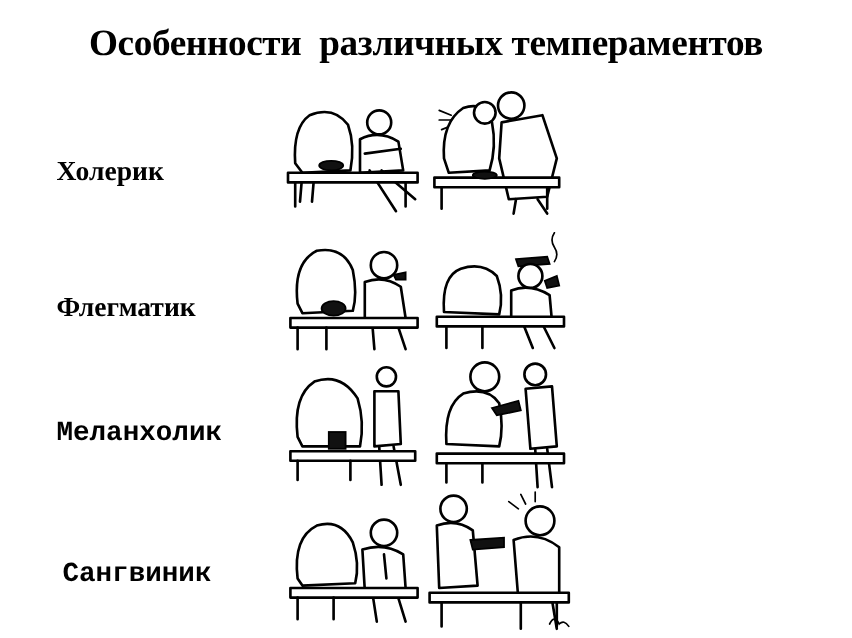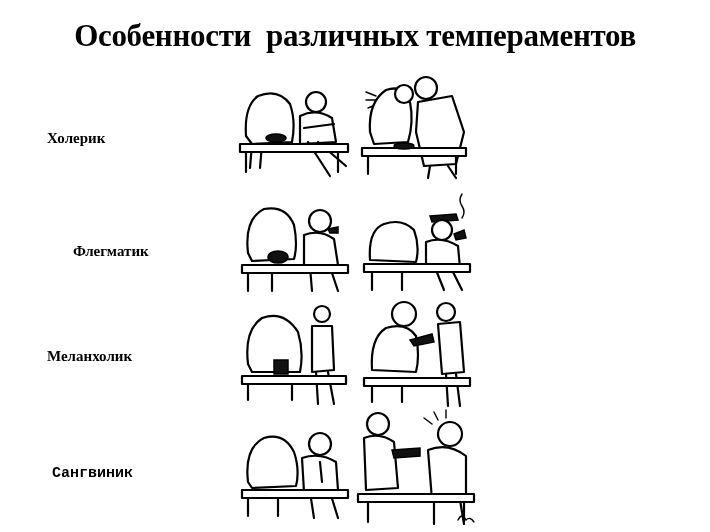--- a/index.html
+++ b/index.html
@@ -1,35 +1,35 @@
 <!DOCTYPE html>
 <html><head>
 <meta charset="utf-8">
 <style>
   html, body { margin: 0; padding: 0; background: #ffffff; }
   body { width: 710px; height: 532px; position: relative; overflow: hidden;
          font-family: "Liberation Serif", "DejaVu Serif", serif; color: #000; }
   .title { position: absolute; left: 0; top: 18px; width: 710px; text-align: center;
            font-size: 31px; font-weight: bold; letter-spacing: -0.3px; white-space: pre; }
-  .label { position: absolute; font-size: 15px; font-weight: bold; white-space: nowrap; }
+  .label { position: absolute; font-size: 23px; font-weight: bold; white-space: nowrap; }
   .panel { position: absolute; }
   .panel svg { display: block; }
   svg .ln { fill: none; stroke: #000; stroke-width: 2.2; stroke-linecap: round; stroke-linejoin: round; }
   svg .thin { fill: none; stroke: #000; stroke-width: 1.4; stroke-linecap: round; }
   svg .fillw { fill: #fff; stroke: #000; stroke-width: 2.2; stroke-linejoin: round; }
   svg .fillb { fill: #111; stroke: #000; stroke-width: 1.5; }
 </style>
 </head>
 <body>
 
 <div class="title">Особенности  различных темпераментов</div>
 
 <div class="label" style="left:47px; top:130px;">Холерик</div>
-<div class="label" style="left:47px; top:243px;margin-left:26px;">Флегматик</div>
-<div class="label" style="left:47px; top:348px;">Меланхолик</div>
+<div class="label" style="left:47px; top:243px;">Флегматик</div>
+<div class="label" style="left:47px; top:348px;font-family:Liberation Mono, monospace;">Меланхолик</div>
 <div class="label" style="left:52px; top:465px;font-family:Liberation Mono, monospace;">Сангвиник</div>
 
 <div class="panel" style="left:238px; top:76px;">
   <svg width="115" height="108" viewBox="0 0 115 108">
     <path class="fillw" d="M8 60 Q6 30 20 20 Q40 12 52 28 Q58 45 54 66 L14 68 Z"></path>
     <path class="ln" d="M14 68 L12 92 M24 68 L22 92"></path>
     <ellipse class="fillb" cx="38" cy="62" rx="10" ry="4"></ellipse>
     <circle class="fillw" cx="78" cy="26" r="10"></circle>
     <path class="fillw" d="M62 40 Q78 32 94 42 L98 66 L62 68 Z"></path>
     <path class="ln" d="M66 52 L96 48 M70 66 L92 100 M80 66 L108 90"></path>

